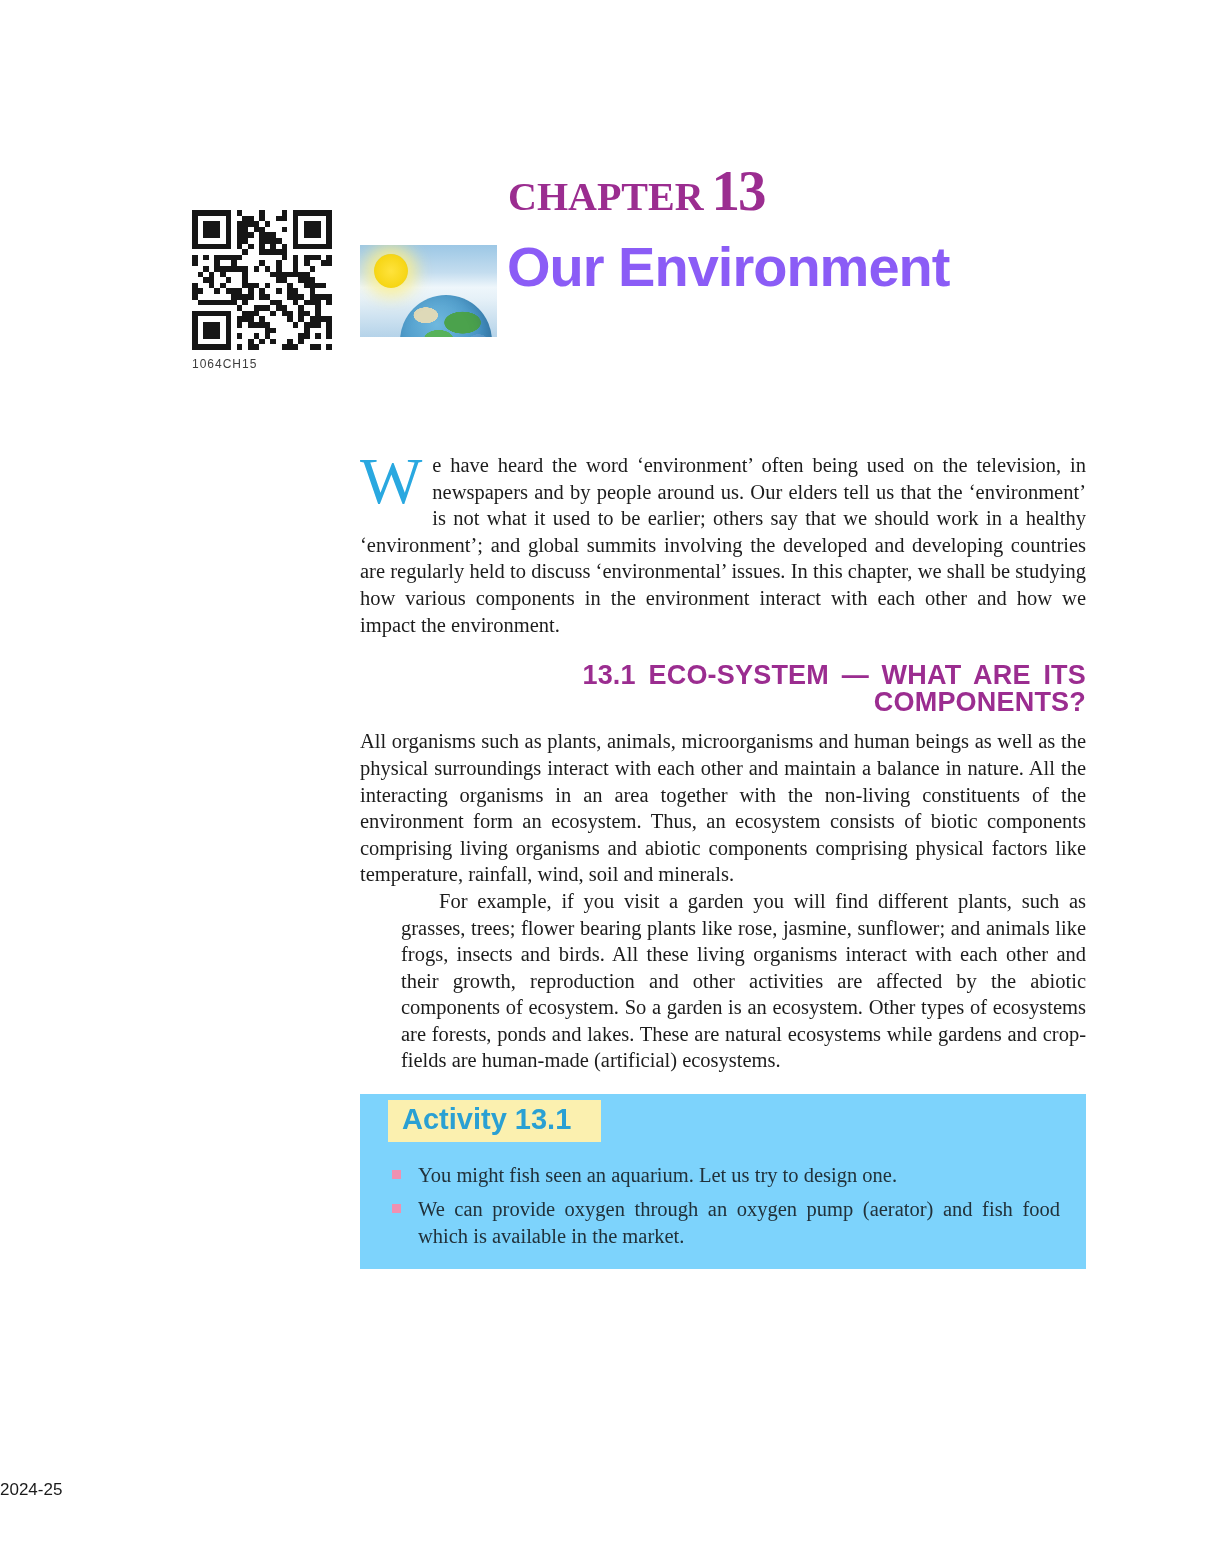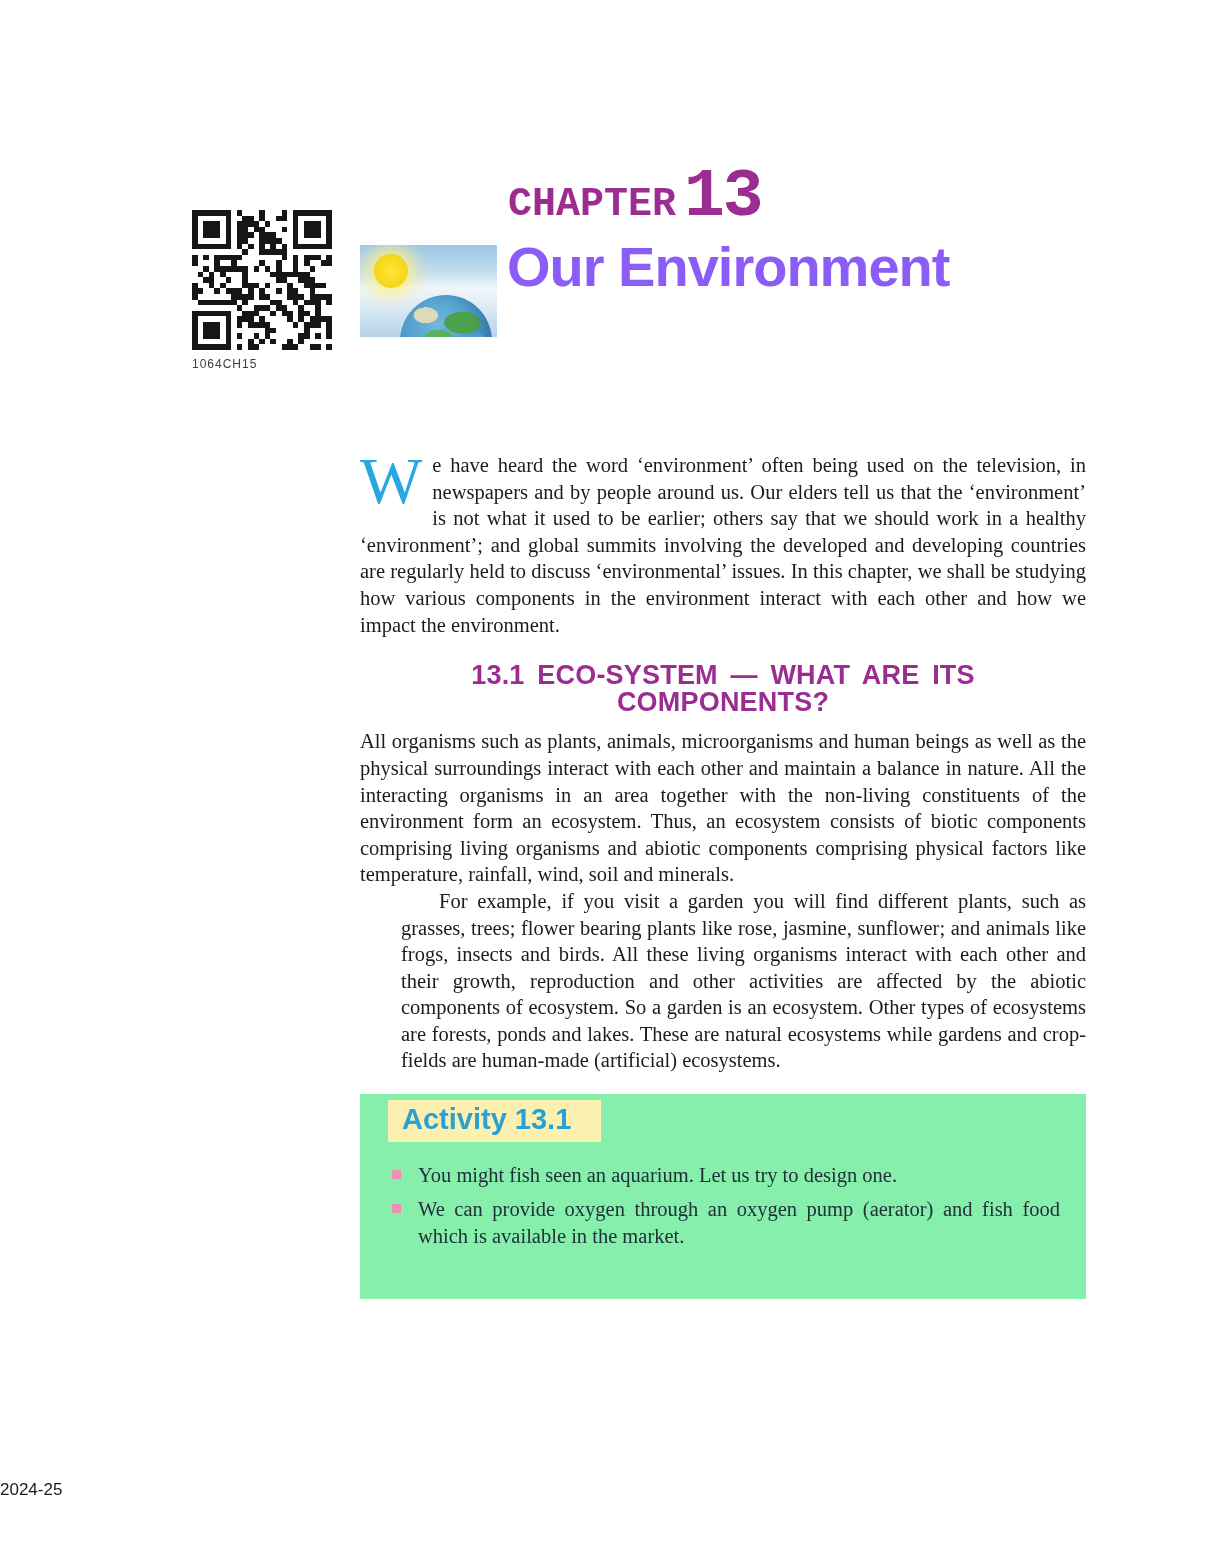--- a/index.html
+++ b/index.html
@@ -41,25 +41,25 @@
       radial-gradient(30px 18px at 68% 30%, #4ba24c 0 60%, transparent 62%),
       radial-gradient(24px 15px at 42% 48%, #57b25a 0 60%, transparent 62%),
       radial-gradient(16px 11px at 85% 50%, #5f9ed0 0 60%, transparent 62%),
       radial-gradient(circle at 40% 32%, #6fb8de 0%, #4694c5 55%, #3579ab 100%);
     box-shadow: inset -6px -6px 14px rgba(30, 70, 110, 0.35);
   }
 
   .chapter-line {
     position: absolute; left: 508px; top: 158px;
     display: flex; align-items: baseline; gap: 8px;
-    font-family: Liberation Mono, monospace;
+    font-family: Liberation Serif, serif;
     color: #9b2d90;
   }
   .chapter-word { font-size: 40px; font-weight: bold; letter-spacing: 0px; }
-  .chapter-num  { font-size: 68px; font-weight: bold; letter-spacing: -2px; }
+  .chapter-num  { font-size: 57px; font-weight: bold; letter-spacing: -2px; }
   .chapter-title {
     position: absolute; left: 507px; top: 234px; margin: 0;
     font-family: "Liberation Sans", sans-serif;
     font-size: 56px; font-weight: bold; color: #8b5cf6; letter-spacing: -1px;
   }
 
   
   .body-col {
     position: absolute; left: 360px; top: 452px; width: 726px;
     font-size: 20.5px; line-height: 26.6px; text-align: justify;
@@ -70,29 +70,29 @@
     font-size: 66px; line-height: 52px;
     color: #29a8e0;
     margin: 3px 10px 0 0;
   }
   .section-heading {
     margin: 24px 0 13px 0;
     font-family: "Liberation Sans", sans-serif;
     font-size: 27px; font-weight: bold;
     color: #9b2d90;
     letter-spacing: 0.2px; word-spacing: 5px;
-    text-align: center;
+    text-align: right;
   }
   .para.indent { text-indent: 38px; margin-left: 41px; }
 
   
   .activity-box {
     margin-top: 20px;
-    background: #86efac;
-    padding: 6px 0 42px 0;
+    background: #7dd3fc;
+    padding: 6px 0 12px 0;
   }
   .activity-label {
     display: inline-block;
     margin-left: 28px;
     background: #fbf0af;
     color: #2aa0d3;
     font-family: "Liberation Sans", sans-serif;
     font-size: 29px; font-weight: bold;
     padding: 6px 30px 9px 14px;
   }

